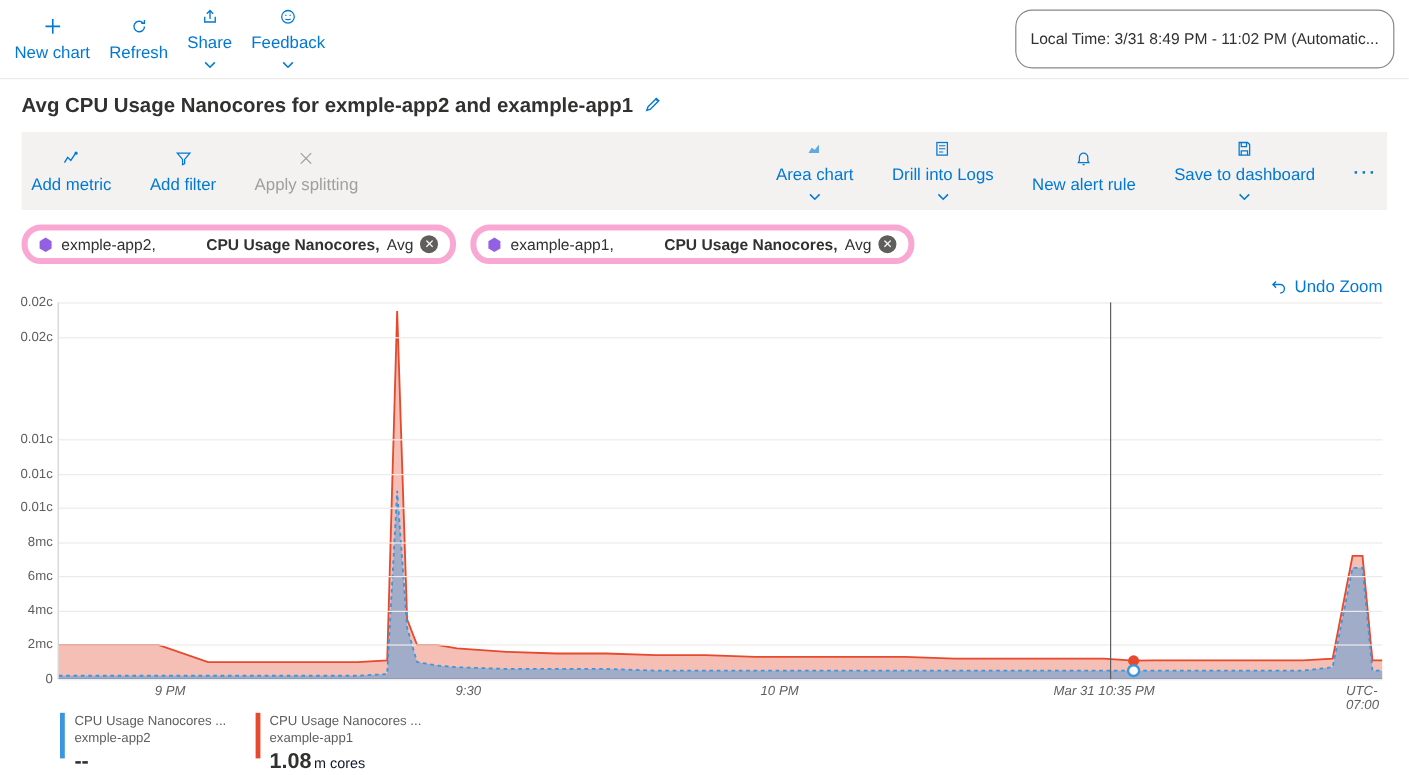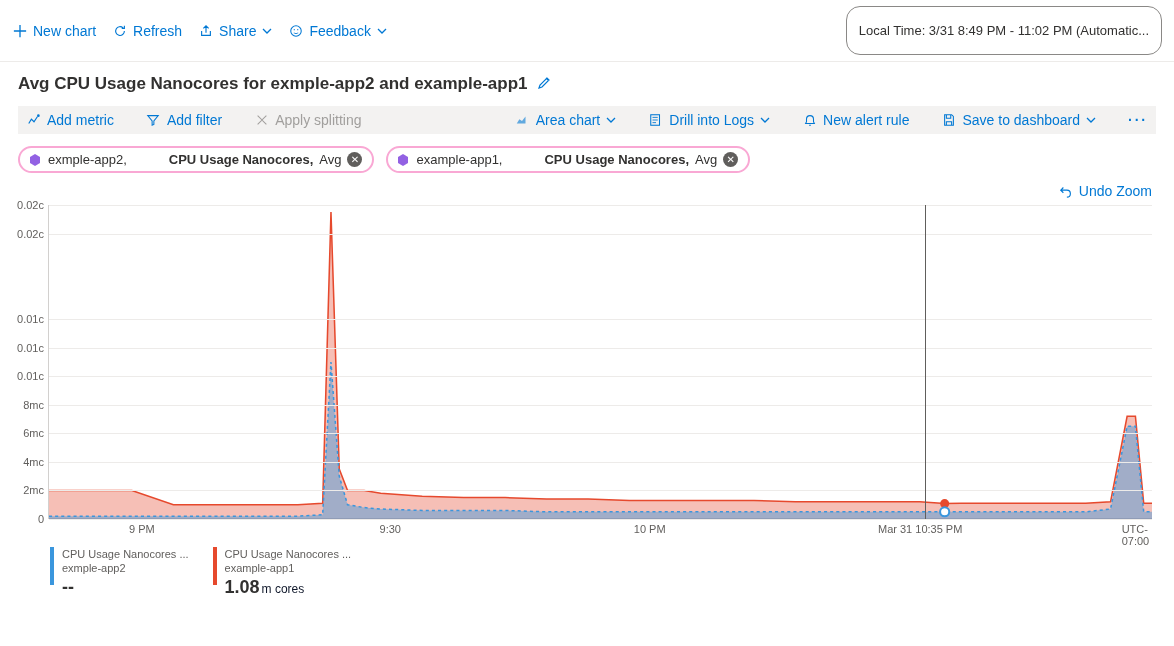--- a/index.html
+++ b/index.html
@@ -20,20 +20,21 @@
     border-bottom: 1px solid #edebe9;
     gap: 16px;
   }
   .tb-btn {
     display: flex;
     align-items: center;
     gap: 6px;
     color: #0078d4;
     cursor: pointer;
     font-size: 14px;
+    flex-direction: column;
   }
   .tb-btn .icon { width: 15px; height: 15px; display:flex; align-items:center; justify-content:center;}
   .chev-down { width:10px; height:10px; }
   .time-pill {
     margin-left: auto;
     border: 1px solid #8a8886;
     border-radius: 14px;
     padding: 16px 12px;
     font-size: 13px;
     color: #323130;
@@ -68,40 +69,40 @@
   .disabled { color:#a19f9d !important; cursor:default; }
   .spacer { flex:1; }
   .more-dots { color:#0078d4; font-weight:bold; letter-spacing:2px; cursor:pointer;}
   .pill-row {
     display: flex;
     gap: 12px;
     padding: 6px 18px;
     align-items: center;
   }
   .metric-pill {
-    border: 2px solid #f9a8d4;
+    border: 5px solid #f9a8d4;
     border-radius: 16px;
     padding: 4px 10px 4px 8px;
     display: flex;
     align-items: center;
     gap: 6px;
     font-size: 13px;
   }
   .metric-pill .cube { width:14px;height:14px; }
   .metric-pill .close { width:15px;height:15px;border-radius:50%;background:#605e5c;color:#fff;display:flex;align-items:center;justify-content:center;font-size:10px;cursor:pointer;}
   .metric-pill .bold { font-weight:600;margin-left:36px; }
   .undo-row { display:flex; justify-content:flex-end; padding:4px 22px; }
   .undo-btn { color:#0078d4; font-size:14px; display:flex; align-items:center; gap:6px; cursor:pointer;}
   .chart-wrap { position:relative; margin: 2px 22px 0 48px; height: 330px; }
   .y-labels { position:absolute; left:-38px; top:0; height:100%; width:34px; font-size:11px; color:#605e5c; }
   .y-labels div { position:absolute; right:0; transform:translateY(-50%);padding-left:44px; }
   .plot { position:absolute; left:0; right:0; top:0; bottom:16px; border-left:1px solid #d2d0ce; border-bottom:1px solid #d2d0ce;}
   .gridline { position:absolute; left:0; right:0; height:1px; background:#edebe9; }
   .x-labels { position:absolute; left:0; right:0; bottom:-2px; height:14px; font-size:11px; color:#605e5c;}
-  .x-labels span { position:absolute; transform:translateX(-50%);}
+  .x-labels span { position:absolute; transform:translateX(-50%);font-style:italic;}
   .cursor-line { position:absolute; top:0; bottom:16px; width:1px; background:#605e5c;}
   .svg-area { position:absolute; left:0; top:0; width:100%; height:314px; }
   .legend-row { display:flex; gap:24px; padding: 12px 0 0 50px; }
   .legend-item { display:flex; gap:8px; }
   .legend-bar { width:4px; height:38px; }
   .legend-text { font-size:11px; color:#605e5c; line-height:1.3;}
   .legend-text .big { font-size:18px; font-weight:600; color:#323130; }
   .legend-text .unit { font-size:12px; color:#0f172a; margin-left:2px;}
 </style>
 </head>

